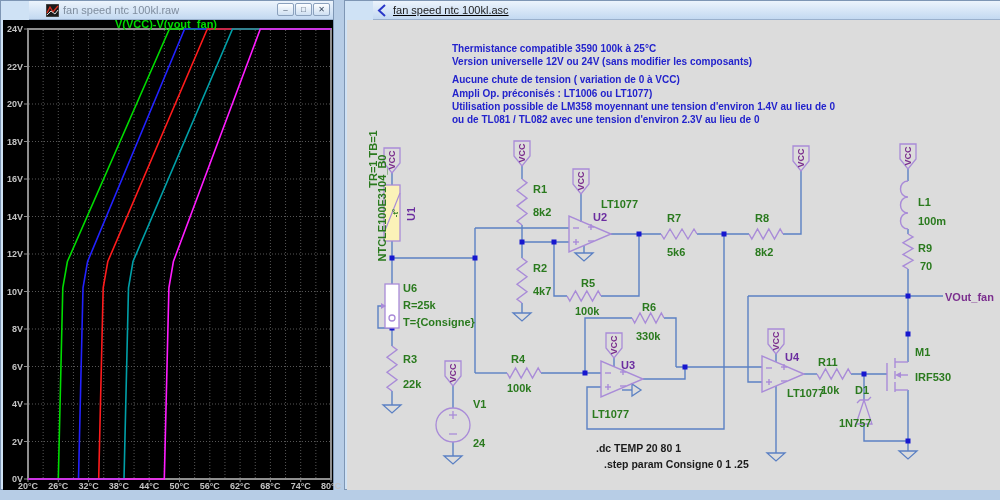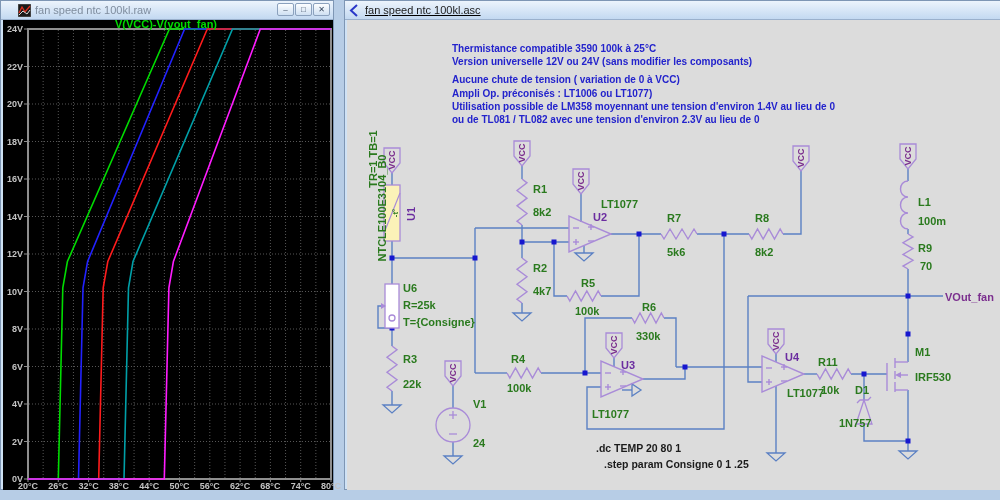--- a/index.html
+++ b/index.html
@@ -1,21 +1,21 @@
 <!DOCTYPE html>
 <html><head>
 <meta charset="utf-8">
 <style>
   html,body{margin:0;padding:0;}
   body{width:1000px;height:500px;background:#b7cde6;font-family:"Liberation Sans",sans-serif;overflow:hidden;}
   .mdi{position:relative;width:1000px;height:500px;}
   .win{position:absolute;top:0;height:490px;background:#cfe2f5;border:1px solid #7e96b4;box-sizing:border-box;}
   #win-plot{left:0;width:334px;}
   #win-sch{left:344px;width:716px;text-decoration:underline;}
-  .titlebar{height:18px;background:linear-gradient(#ecf4fc,#c3d9f1);display:flex;align-items:center;position:relative;border-bottom:1px solid #9ab0cc;}
+  .titlebar{height:18px;background:linear-gradient(#ecf4fc,#c3d9f1);display:flex;align-items:center;position:relative;border-bottom:1px solid #9ab0cc;margin-left:28px;}
   .ticon{width:13px;height:13px;margin-left:3px;margin-right:4px;flex:0 0 auto;}
   #win-plot .ticon{margin-left:17px;}
   .ttext{font-size:11px;white-space:nowrap;overflow:hidden;}
   #win-plot .ttext{color:#7f8d9e;}
   #win-sch .ttext{color:#1c1c1c;}
   .winbtns{position:absolute;right:3px;top:2px;display:flex;gap:1px;}
   .wbtn{width:17px;height:13px;border:1px solid #8ba1bd;border-radius:2px;background:linear-gradient(#fdfeff,#cfe0f2);
         font-size:8px;line-height:11px;text-align:center;color:#3a4a60;padding:0;box-sizing:border-box;cursor:default;}
   .wbtn.close-active{background:linear-gradient(#f6b29c,#d65335 55%,#b23416);color:#fff;border-color:#8e2a16;}
   svg{position:absolute;left:2px;top:19px;display:block;overflow:visible;}

